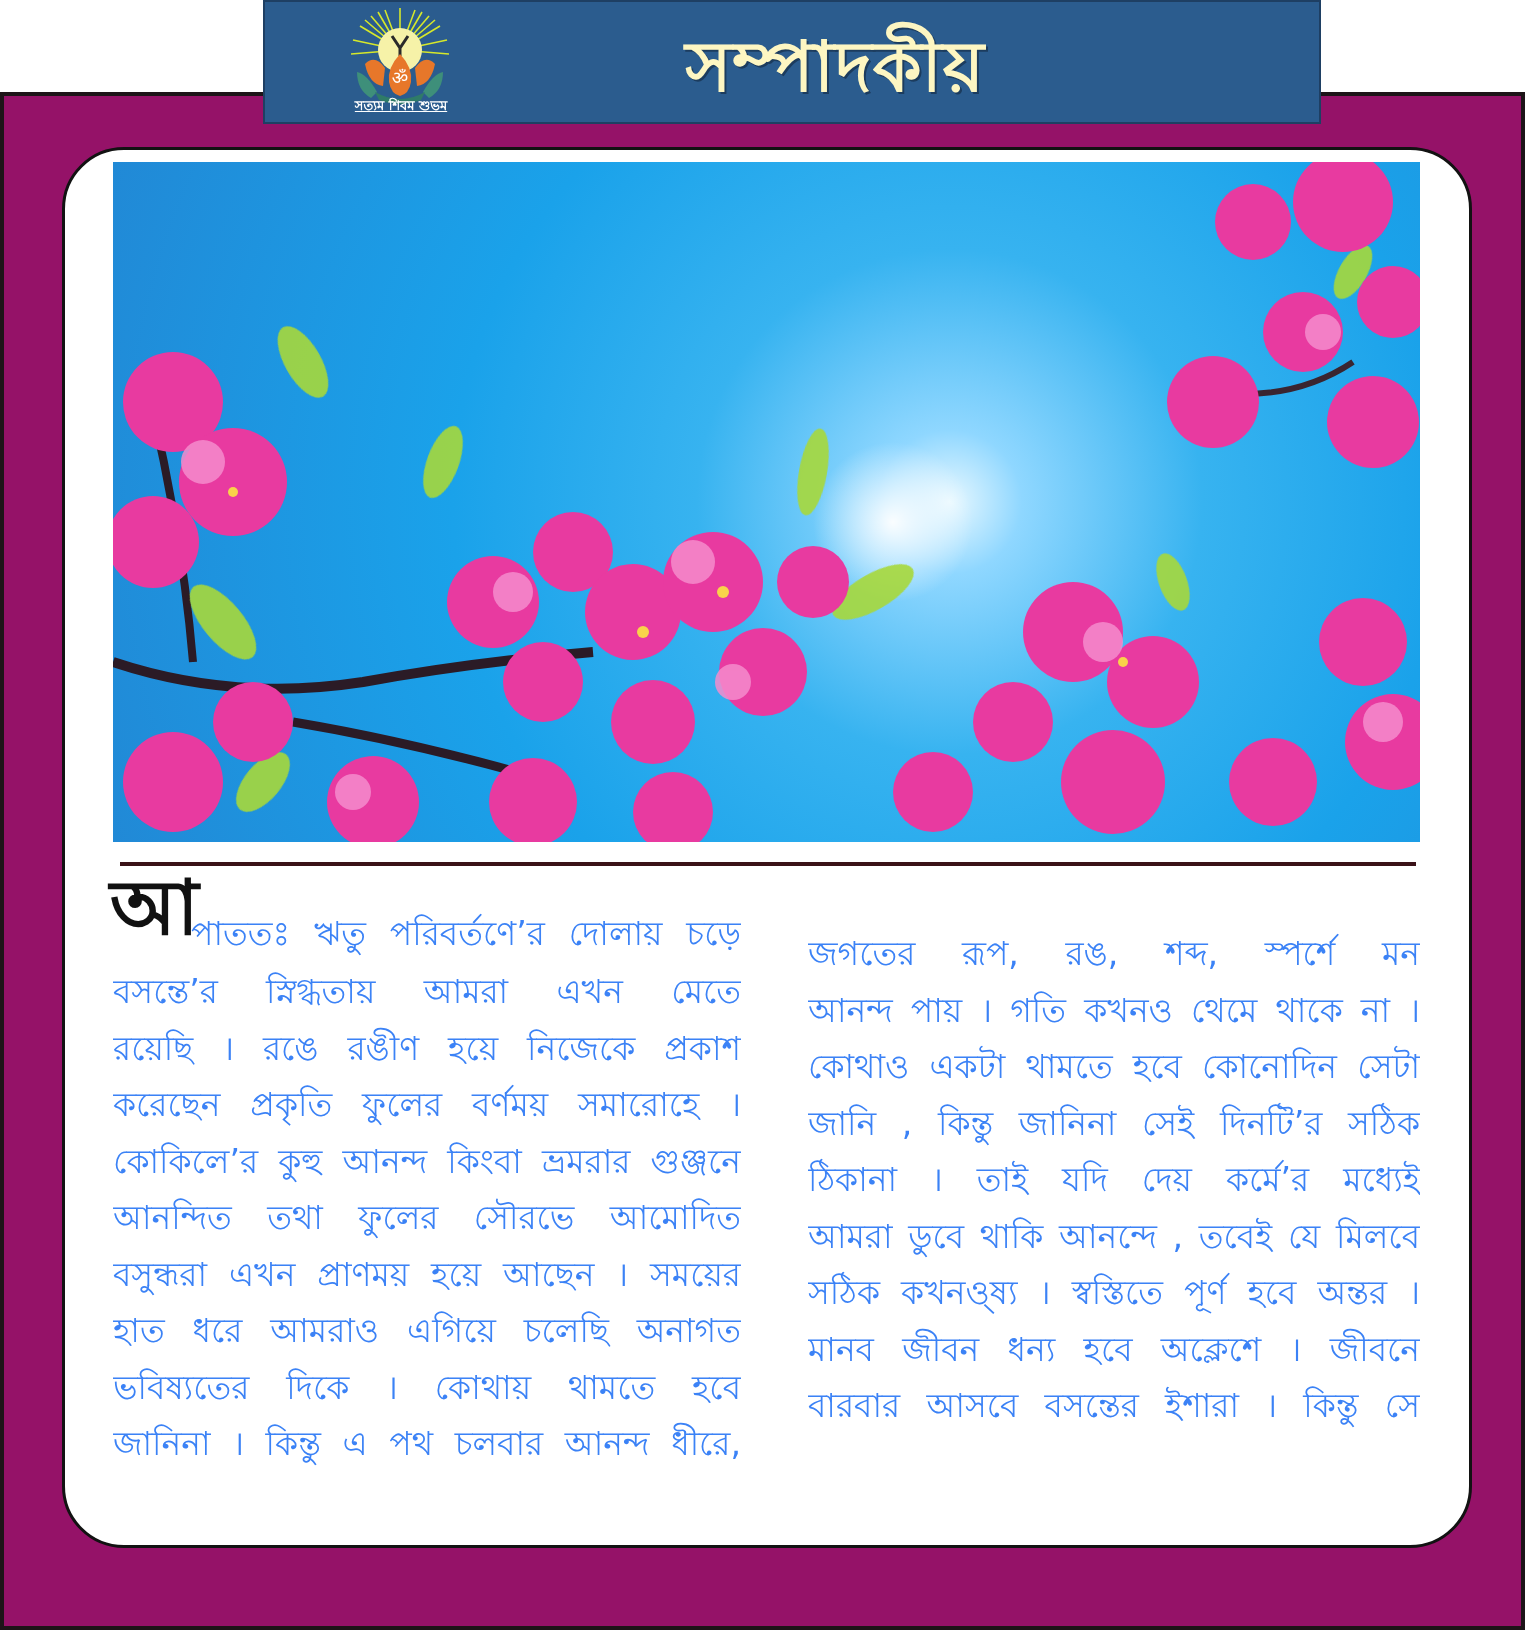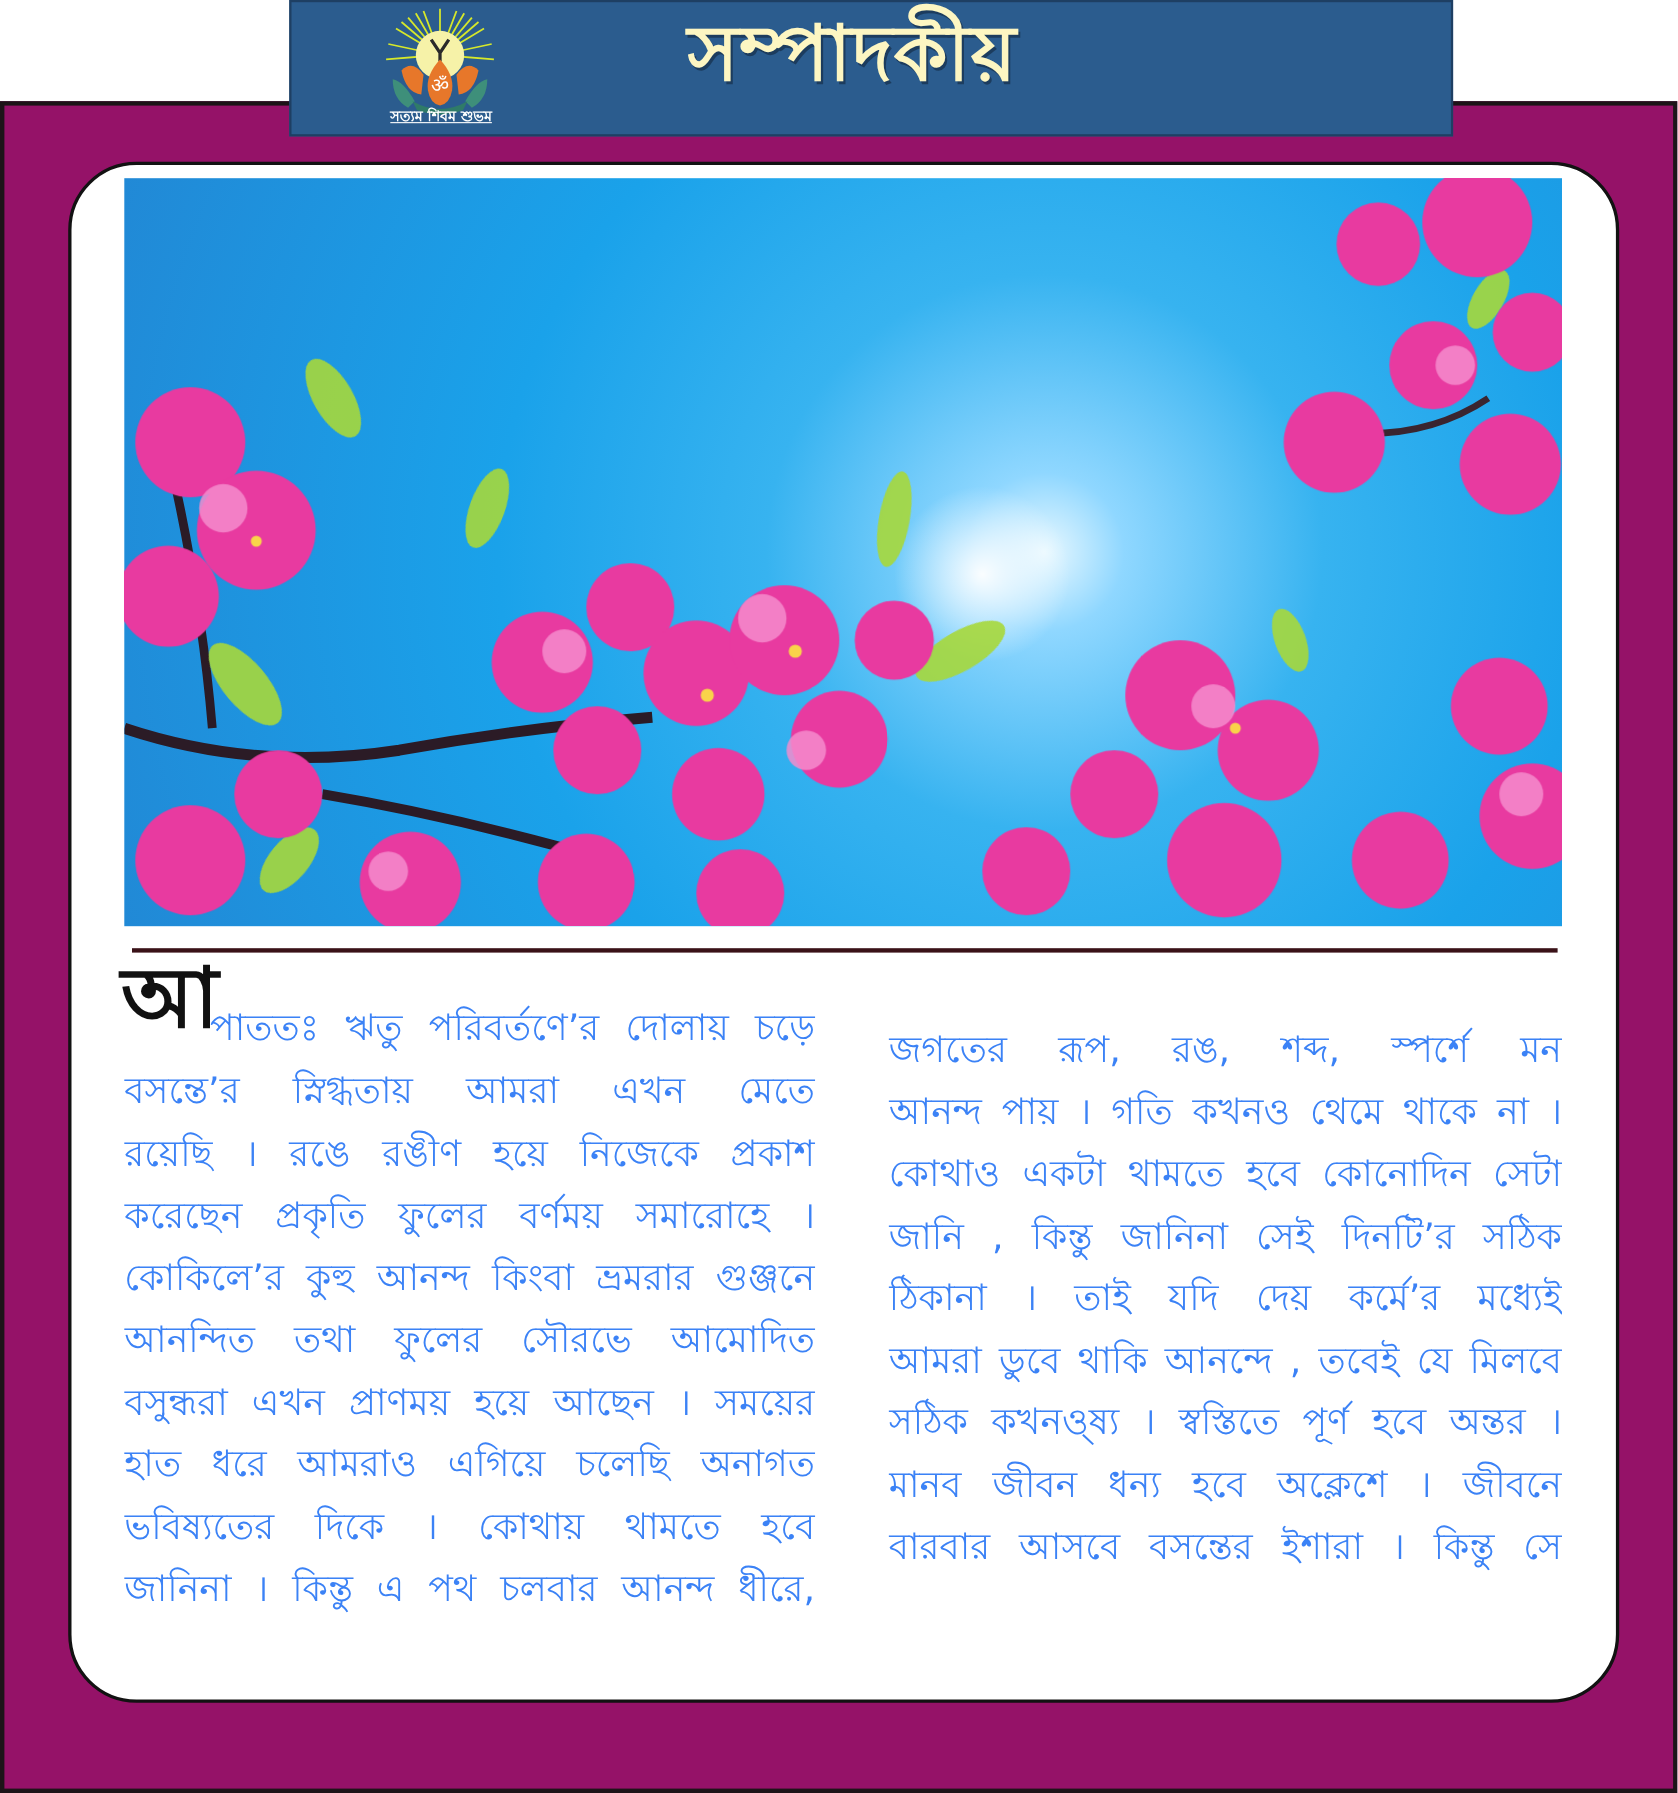--- a/index.html
+++ b/index.html
@@ -19,21 +19,21 @@
     border: 2px solid #1e3f63; z-index: 5;
   }
   .logo {
     position: absolute; left: 80px; top: 4px; width: 110px; height: 112px;
   }
   .logo-caption {
     position: absolute; left: 74px; top: 94px; width: 124px; text-align: center;
     color: #ffffff; font-size: 13px; font-weight: bold; white-space: nowrap; text-decoration: underline;
   }
   .title {
-    position: absolute; left: 360px; top: 2px; width: 360px; text-align: left;
+    position: absolute; left: 360px; top: 20px; width: 360px; text-align: right;
     color: #fdf6c2; font-size: 70px; font-weight: bold; line-height: 90px;
     letter-spacing: 1px;
     text-shadow: 2px 2px 0 #1c3c5e;
     white-space: nowrap;
   }
   .panel {
     position: absolute; left: 62px; top: 147px; width: 1410px; height: 1401px;
     background: #ffffff; border: 3px solid #121212; border-radius: 62px;
     box-sizing: border-box;
   }

